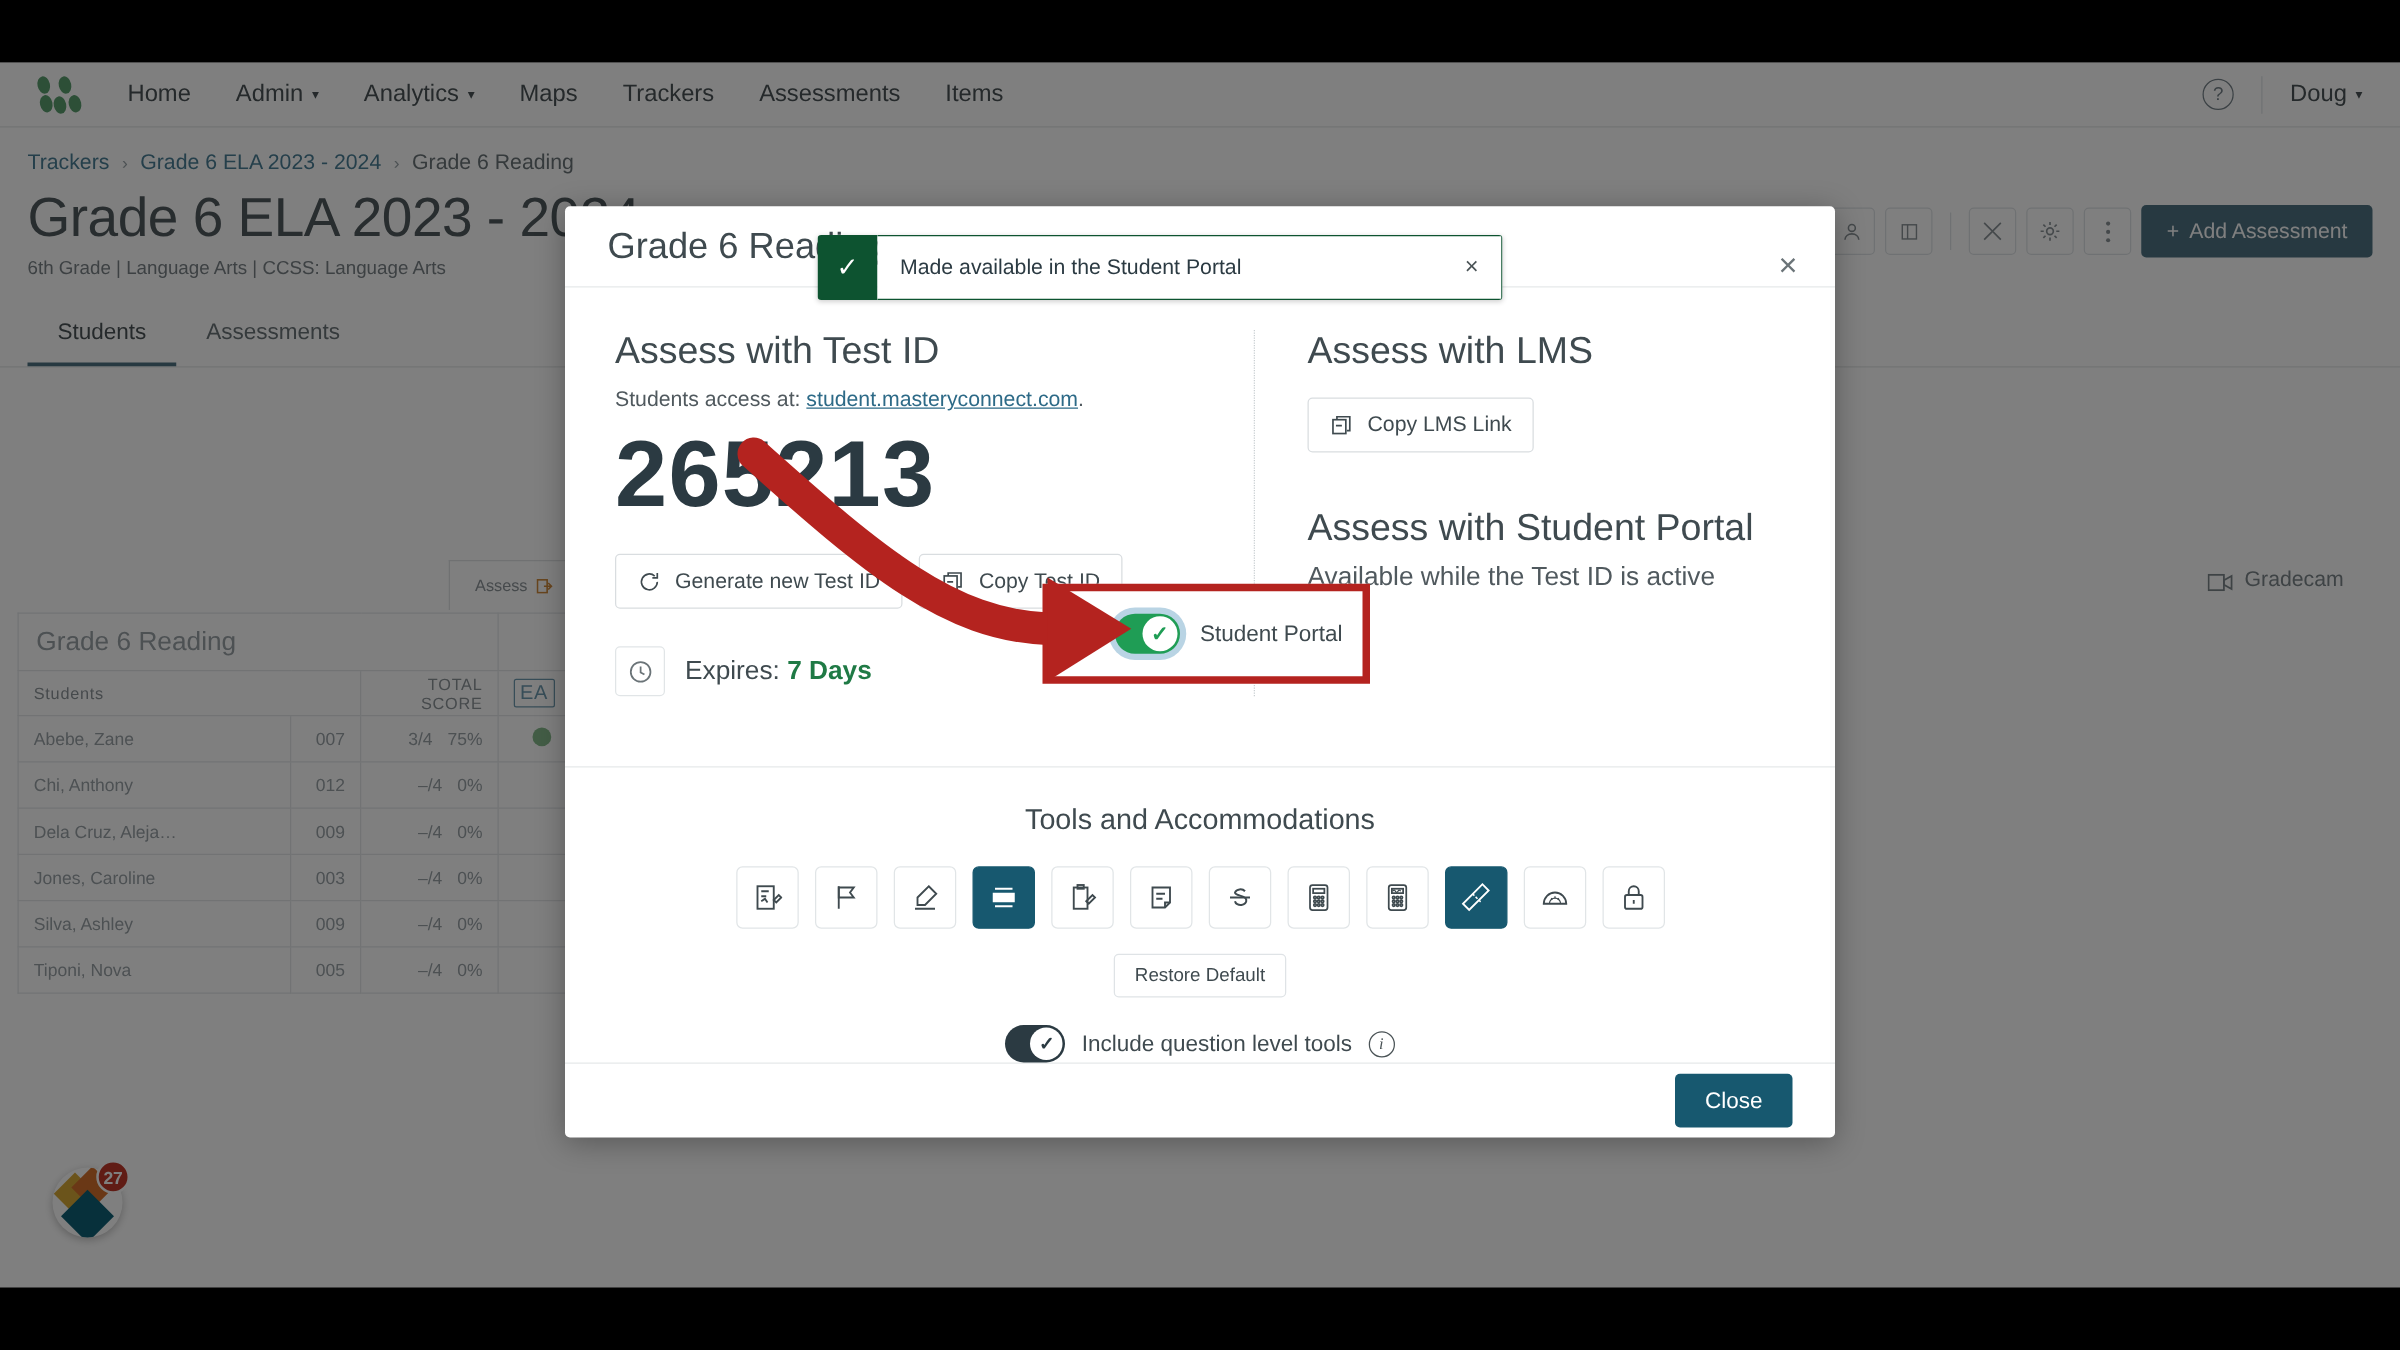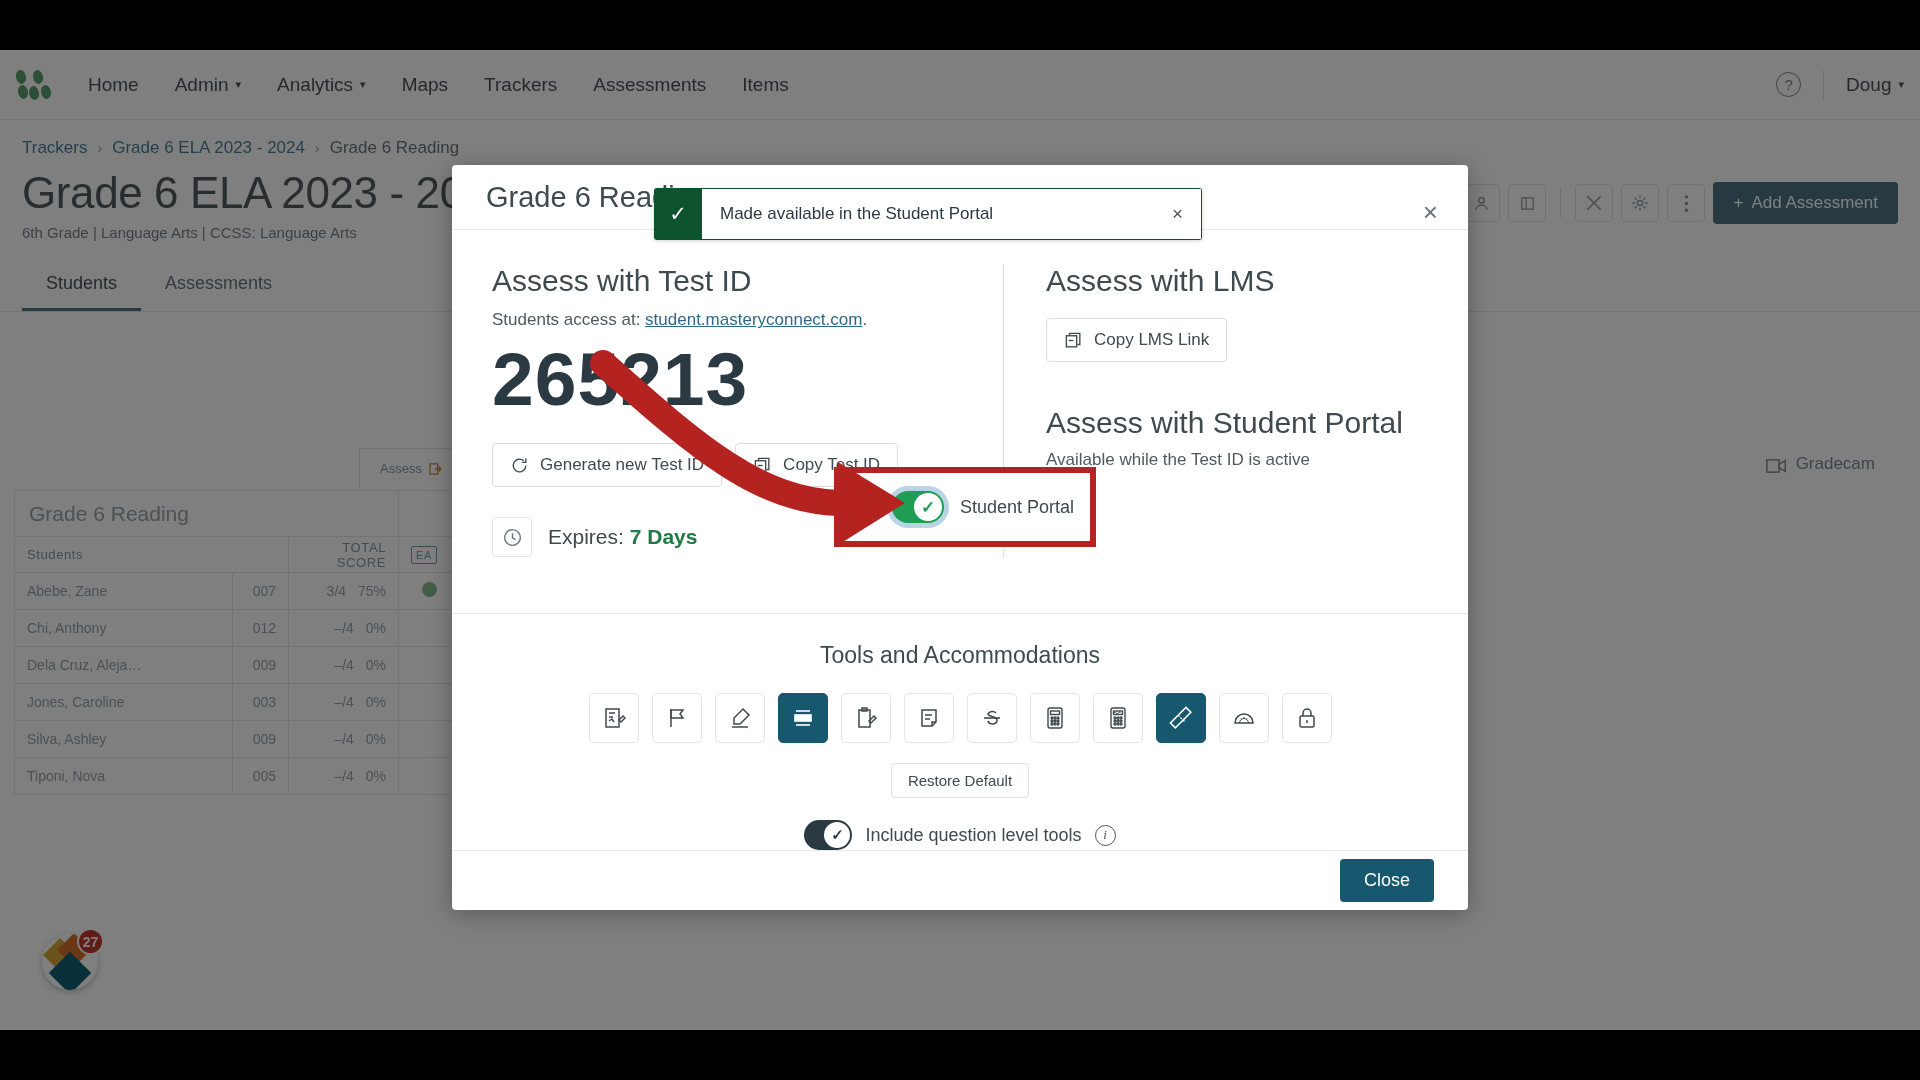--- a/index.html
+++ b/index.html
@@ -17,22 +17,22 @@
     background: #ffffff; overflow: hidden;
   }
   
   #dim {
     position: absolute; left: 0; top: 0; width: 1920px; height: 1080px;
     background: rgba(0,0,0,0.5); z-index: 50; pointer-events: none;
   }
 
   
   .topnav {
-    height: 70px; background: #fff; display: flex; align-items: center;
-    padding: 0 16px; border-bottom: 1px solid #e3e6e8;
+    height: 52px; background: #fff; display: flex; align-items: center;
+    padding: 0 30px; border-bottom: 1px solid #e3e6e8;
   }
   .logo-dots { width: 34px; height: 30px; position: relative; margin-right: 38px; }
   .logo-dots i {
     position: absolute; width: 10px; height: 14px; background: #5a9e6f;
     border-radius: 5px/7px; display: block;
   }
   .logo-dots i:nth-child(1){ left:0; top:0; transform: rotate(-12deg); }
   .logo-dots i:nth-child(2){ left:17px; top:0; transform: rotate(-12deg); }
   .logo-dots i:nth-child(3){ left:2px; top:15px; transform: rotate(-12deg); }
   .logo-dots i:nth-child(4){ left:13px; top:16px; transform: rotate(-12deg); }
@@ -121,21 +121,21 @@
   .grid-row td.name { width: 218px; }
   .grid-row td.sid { text-align: right; width: 56px; }
   .grid-row td.score { width: 110px; text-align: right; }
   .grid-row td.dot { width: 40px; text-align: center; }
   .dot-g { display:inline-block; width: 15px; height: 15px; border-radius: 50%; background: #86bb8c; }
   .cellbox {
     width: 52px; height: 22px; border: 1px solid #cdd2d5; border-radius: 2px;
     display: inline-block; text-align: center; font-size: 13px; color: #9aa2a7; line-height: 21px;
   }
   .ea-tag {
-    border: 1px solid #6f9bb0; color: #6f9bb0; font-size: 11px; padding: 2px 4px;
+    border: 1px solid #6f9bb0; color: #6f9bb0; font-size: 16px; padding: 2px 4px;
     border-radius: 2px; margin-right: 12px;
   }
 
   
   .pendo {
     position: absolute; left: 42px; bottom: 40px; width: 56px; height: 56px;
     border-radius: 50%; background: #fff; box-shadow: 0 2px 7px rgba(0,0,0,.25);
     z-index: 3;
   }
   .pendo .d1 { position:absolute; width:24px; height:24px; background:#d7a937; transform: rotate(45deg); left: 6px; top: 9px; }
@@ -187,21 +187,21 @@
 
   .expires { display: flex; align-items: center; gap: 16px; margin-top: 30px; }
   .exp-icon {
     width: 40px; height: 40px; border: 1px solid #e1e5e7; border-radius: 4px;
     display: flex; align-items: center; justify-content: center; color: #6b7478;
   }
   .exp-text { font-size: 21px; color: #3f4a4f; }
   .exp-text b { color: #1f7a45; }
 
   .sec-gap { margin-top: 44px; }
-  .avail-note { font-size: 17px; color: #50595e; margin-top: 10px; }
+  .avail-note { font-size: 21px; color: #50595e; margin-top: 10px; }
 
   .portal-toggle-wrap {
     position: absolute; left: 382px; top: 237px; width: 262px; height: 80px;
     border: 6px solid #b4231f; background: #fff; z-index: 5;
     display: flex; align-items: center; padding-left: 52px; gap: 16px;
   }
   .tg {
     width: 52px; height: 32px; border-radius: 16px; background: #1f9d55;
     position: relative; display: flex; align-items: center; cursor: pointer;
     box-shadow: 0 0 0 5px #b9d4e4;

